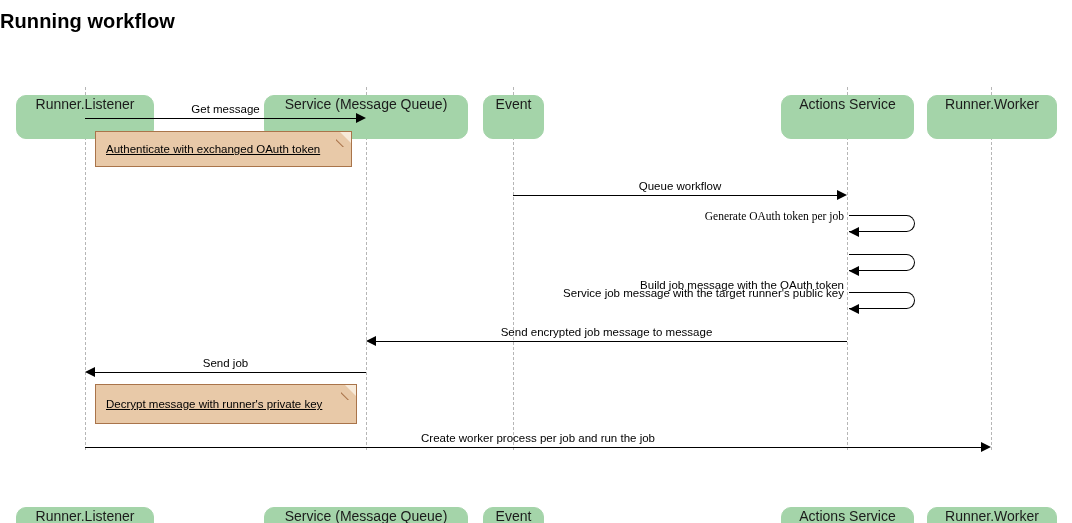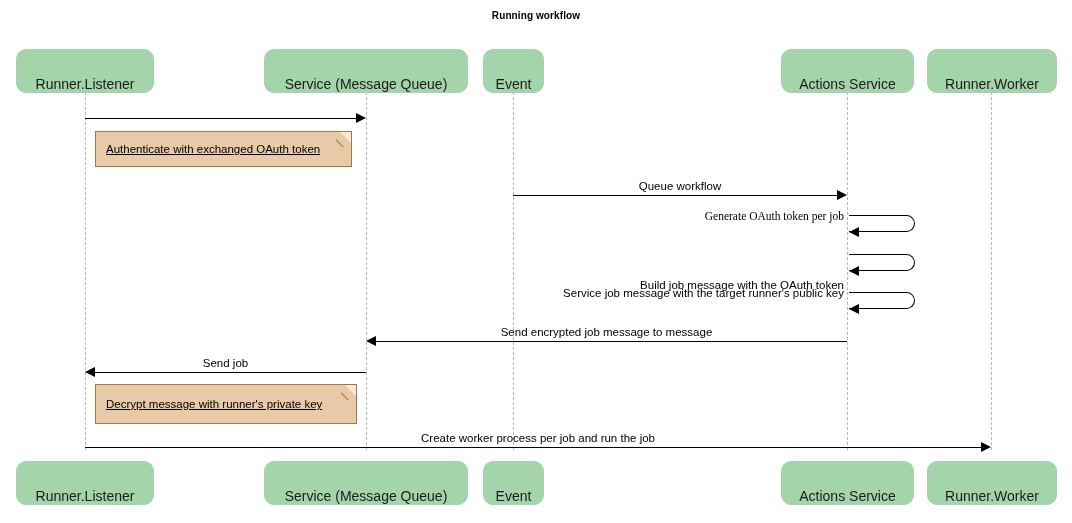--- a/index.html
+++ b/index.html
@@ -15,45 +15,46 @@
     width: 1072px;
     height: 523px;
     background: #ffffff;
     overflow: hidden;
   }
   .title {
     position: absolute;
     top: 10px;
     left: 0;
     width: 1072px;
-    text-align: center;
-    font-size: 10px;
+    text-align: left;
+    font-size: 20px;
     font-weight: bold;
     color: #000000;
     letter-spacing: 0.1px;
   }
   .lifeline {
     position: absolute;
     width: 0;
     border-left: 1px dashed #b6b6b6;
   }
   .participant {
     position: absolute;
     height: 44px;
     border-radius: 10px;
     background: #a4d4a9;
     border: 1px solid #a4d4a9;
     display: flex;
-    align-items: flex-end;
+    align-items: flex-start;
     justify-content: center;
     box-sizing: border-box;
     font-size: 14px;
     color: #1b1b1b;
     white-space: nowrap;
     padding: 0 10px;
+    margin-top: 46px;
   }
   .msg-line {
     position: absolute;
     height: 0;
     border-top: 1.4px solid #000000;
   }
   .arrow-head {
     position: absolute;
     width: 0;
     height: 0;
@@ -149,20 +150,21 @@
   <div class="participant" style="left:483px; top:49px; width:61px;">
     <span>Event</span>
   </div>
   <div class="participant" style="left:781px; top:49px; width:133px;">
     <span>Actions Service</span>
   </div>
   <div class="participant" style="left:927px; top:49px; width:130px;">
     <span>Runner.Worker</span>
   </div>
 
+  <div class="msg-label" style="left:85px; top:103px; width:281px;">Get message</div>
   <div class="msg-line" style="left:85px; top:118px; width:271px;"></div>
   <div class="arrow-head right" style="left:356px; top:113px;"></div>
 
   <div class="note" style="left:95px; top:131px; width:257px; height:36px;">
     <span>Authenticate with exchanged OAuth token</span>
     <span class="note-fold"></span>
     <span class="note-fold-edge"></span>
   </div>
 
   <div class="msg-label" style="left:513px; top:180px; width:334px;text-align:center;">Queue workflow</div>

